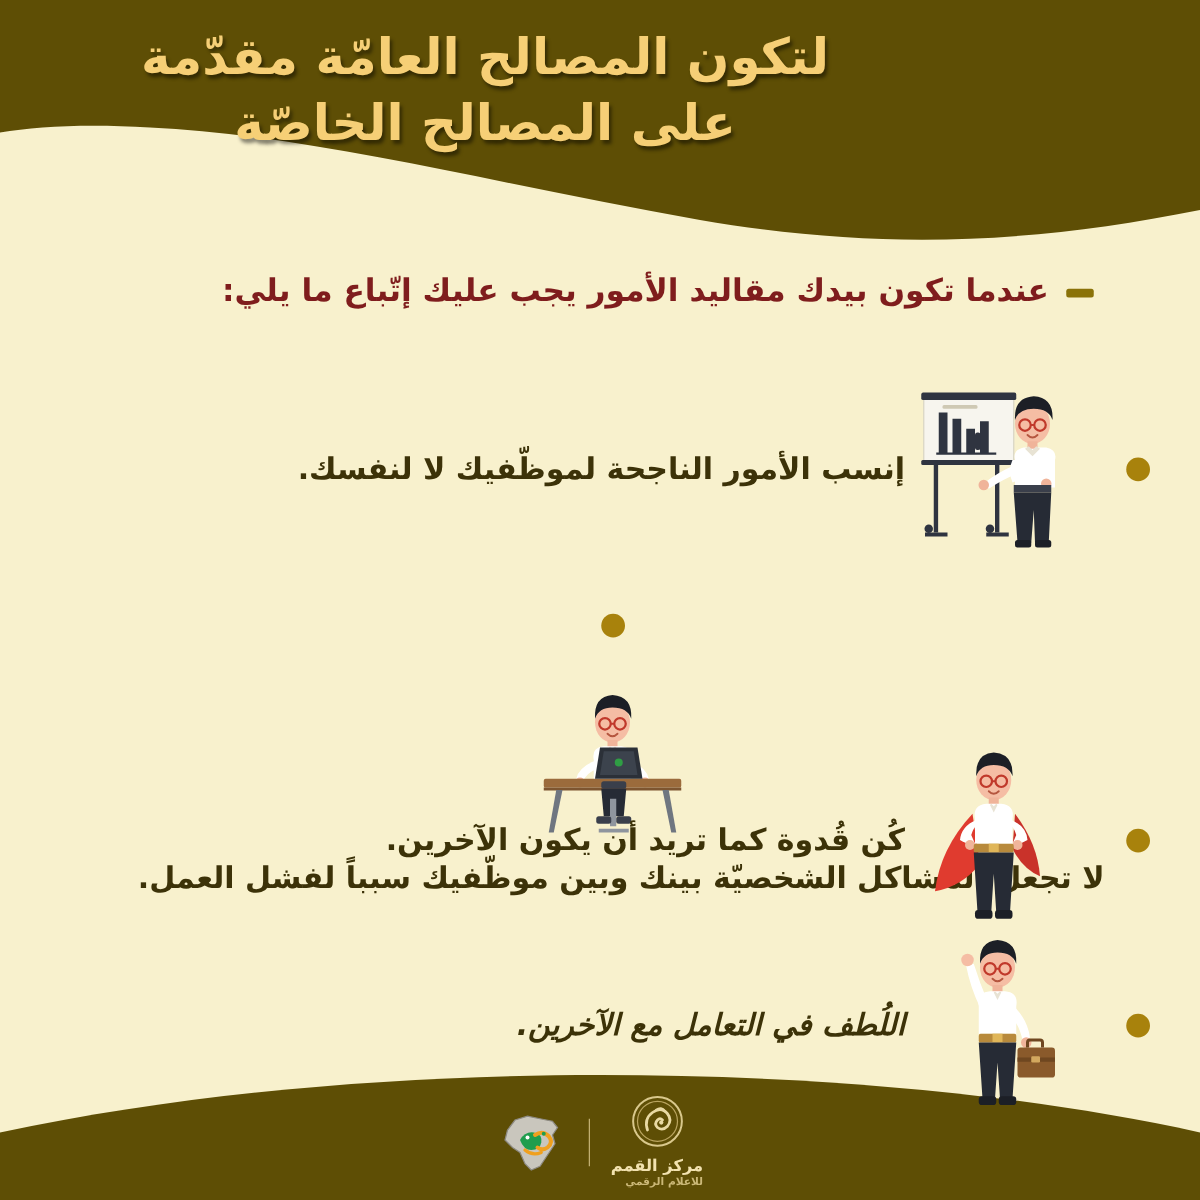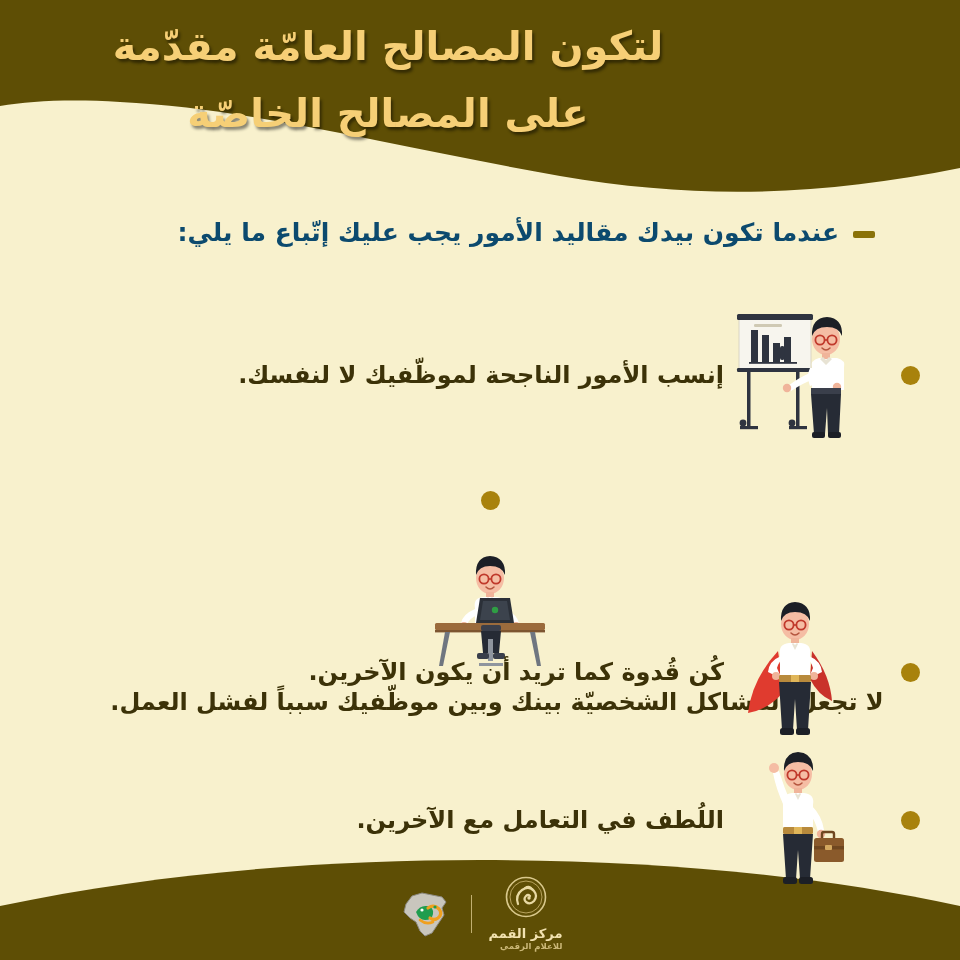--- a/index.html
+++ b/index.html
@@ -19,46 +19,46 @@
     display:flex;flex-direction:column;align-items:center;justify-content:flex-start;
     padding-top:22px;box-sizing:border-box;z-index:5;pointer-events:none;
   }
   .title-line{
     color:#f6cf76;
     font-size:40px;line-height:1.22;font-weight:bold;
     letter-spacing:0px;
     text-shadow:2px 3px 3px rgba(0,0,0,.45);
     direction:rtl;white-space:nowrap;text-align:center;
   }
-  .title-line.l2{margin-top:18px;}
+  .title-line.l2{margin-top:4px;}
 
   
   .subhead-row{
     position:absolute;top:218px;right:85px;width:810px;
     display:flex;flex-direction:row;align-items:center;justify-content:flex-start;
     direction:rtl;gap:14px;z-index:4;
   }
   .subhead-dash{
     width:22px;height:7px;background:#8a7208;border-radius:2px;flex:0 0 auto;
     margin-top:4px;
   }
   .subhead-text{
-    color:#0c4a6e;font-size:25px;font-weight:bold;direction:rtl;white-space:nowrap;
+    color:#7f1d1d;font-size:25px;font-weight:bold;direction:rtl;white-space:nowrap;
   }
 
   
   .list{position:absolute;top:300px;right:0;width:960px;z-index:4;}
   .row{
     position:relative;display:flex;flex-direction:row;align-items:center;
     direction:rtl;width:940px;box-sizing:border-box;
   }
   .row.r1{height:150px;}
   .row.r2{height:150px;flex-direction:column;}
   .row.r3{height:145px;}
-  .row.r4{height:150px;}
+  .row.r4{height:150px;font-style:italic;}
 
   .bullet-col{flex:0 0 100px;display:flex;align-items:center;justify-content:center;}
   .bullet{width:19px;height:19px;border-radius:50%;background:#a8820c;display:block;}
 
   .art-col{flex:0 0 130px;display:flex;align-items:center;justify-content:center;}
   .art-col svg{display:block;}
 
   .text-col{
     flex:1 1 auto;display:flex;align-items:center;justify-content:flex-start;
     padding-right:6px;padding-left:20px;box-sizing:border-box;

